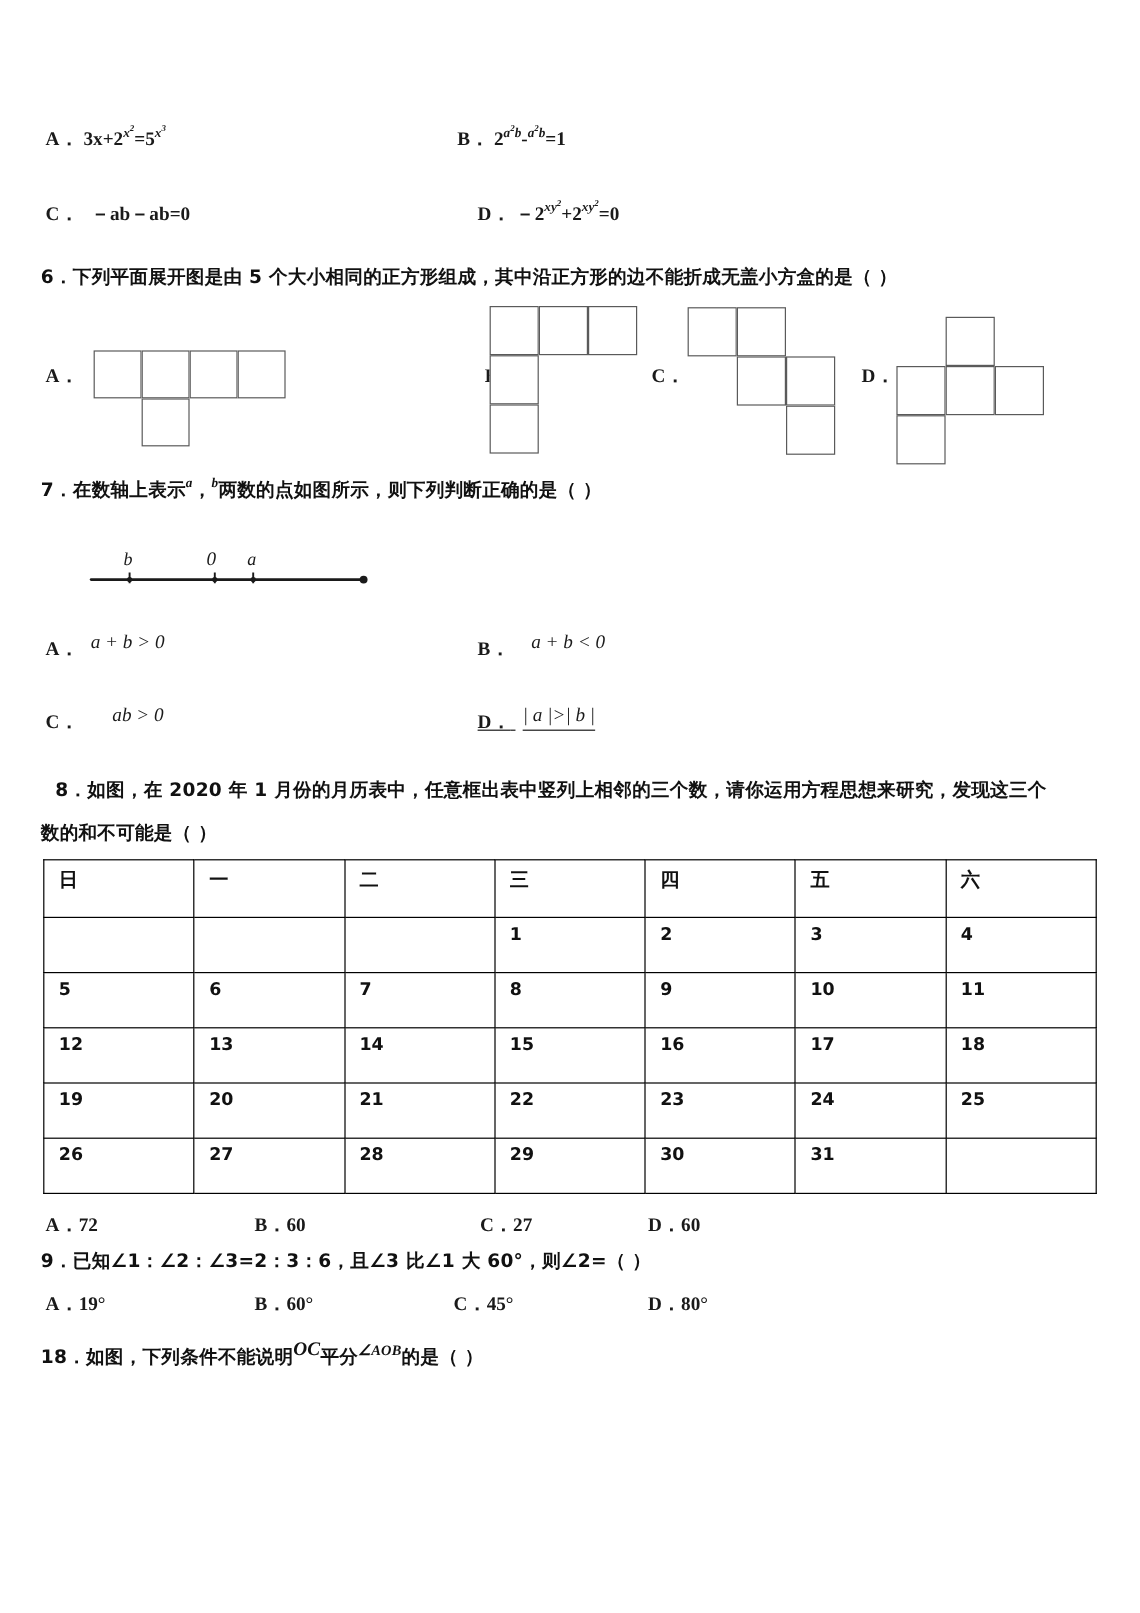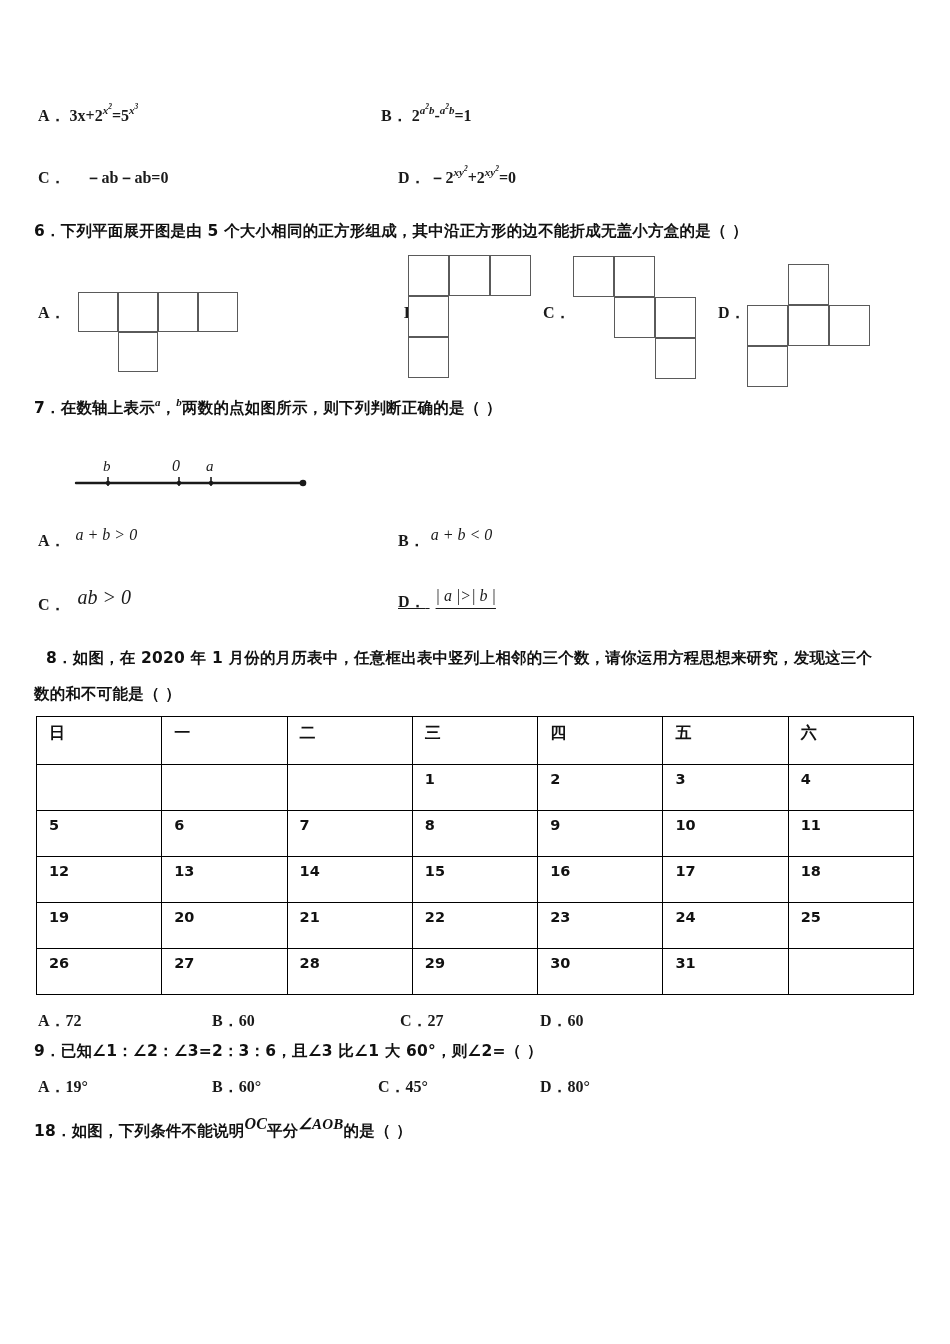--- a/index.html
+++ b/index.html
@@ -108,21 +108,21 @@
 
     <div class="abs" style="left:381px; top:106px;">
       <span class="opt-label">B．</span>
       <span class="bold" style="font-size:16px;">
         <span>2</span><span class="mathup"><span>a</span><sup>2</sup><span>b</span></span><span>-</span><span class="mathup"><span>a</span><sup>2</sup><span>b</span></span><span>=1</span>
       </span>
     </div>
 
     <div class="abs" style="left:38px; top:168px;">
       <span class="opt-label">C．</span>
-      <span class="bold" style="font-size:16px; margin-left:16px;">－ab－ab=0</span>
+      <span class="bold" style="font-size:16px; margin-left:6px;">－ab－ab=0</span>
     </div>
 
     <div class="abs" style="left:398px; top:168px;">
       <span class="opt-label">D．</span>
       <span class="bold" style="font-size:16px;">
         <span>－2</span><span class="mathup"><span>xy</span><sup>2</sup></span><span>+2</span><span class="mathup"><span>xy</span><sup>2</sup></span><span>=0</span>
       </span>
     </div>
   </div>
 
@@ -185,25 +185,25 @@
       <text id="nl-a" x="134" y="16" font-family="Liberation Serif, serif" font-size="15" font-style="italic" fill="#1a1a1a">a</text>
     </svg>
   </div>
 
   <div class="abs" style="left:38px; top:531px;">
     <span class="opt-label">A．</span>
     <span class="math" style="font-size:16px; position:relative; top:-6px; margin-left:6px;">a + b &gt; 0</span>
   </div>
   <div class="abs" style="left:398px; top:531px;">
     <span class="opt-label">B．</span>
-    <span class="math" style="font-size:16px; position:relative; top:-6px; margin-left:2px;">a + b &lt; 0</span>
+    <span class="math" style="font-size:16px; position:relative; top:-6px; margin-left:14px;">a + b &lt; 0</span>
   </div>
   <div class="abs" style="left:38px; top:592px;">
     <span class="opt-label">C．</span>
-    <span class="math" style="font-size:20px; position:relative; top:-6px; margin-left:8px;">ab &gt; 0</span>
+    <span class="math" style="font-size:16px; position:relative; top:-6px; margin-left:24px;">ab &gt; 0</span>
   </div>
   <div class="abs" style="left:398px; top:592px;text-decoration:underline;">
     <span class="opt-label">D．</span>
     <span class="math" style="font-size:16px; position:relative; top:-6px; margin-left:6px;">| a |&gt;| b |</span>
   </div>
 
   <div class="abs qtext" style="left:34px; top:648px; width:890px;margin-left:12px;">
     <span>8．</span><span>如图，在 2020 年 1 月份的月历表中，任意框出表中竖列上相邻的三个数，请你运用方程思想来研究，发现这三个</span>
   </div>
   <div class="abs qtext" style="left:34px; top:684px; width:890px;">数的和不可能是（  ）</div>
@@ -279,16 +279,16 @@
   </div>
 
   <div class="ansrow" style="top:1077px;">
     <span class="opt" style="left:38px;">A．19°</span>
     <span class="opt" style="left:212px;">B．60°</span>
     <span class="opt" style="left:378px;">C．45°</span>
     <span class="opt" style="left:540px;">D．80°</span>
   </div>
 
   <div class="abs qtext" style="left:34px; top:1121px; width:890px;">
-    <span>18．</span><span>如图，下列条件不能说明</span><span class="mathup" style="font-size:16px;">OC</span><span>平分</span><span class="mathup" style="font-size:15px;font-style:italic;">∠AOB</span><span>的是（ ）</span>
+    <span>18．</span><span>如图，下列条件不能说明</span><span class="mathup" style="font-size:16px;">OC</span><span>平分</span><span class="mathup" style="font-size:12px;font-style:italic;">∠AOB</span><span>的是（ ）</span>
   </div>
 
 </div>
 
 </body></html>

